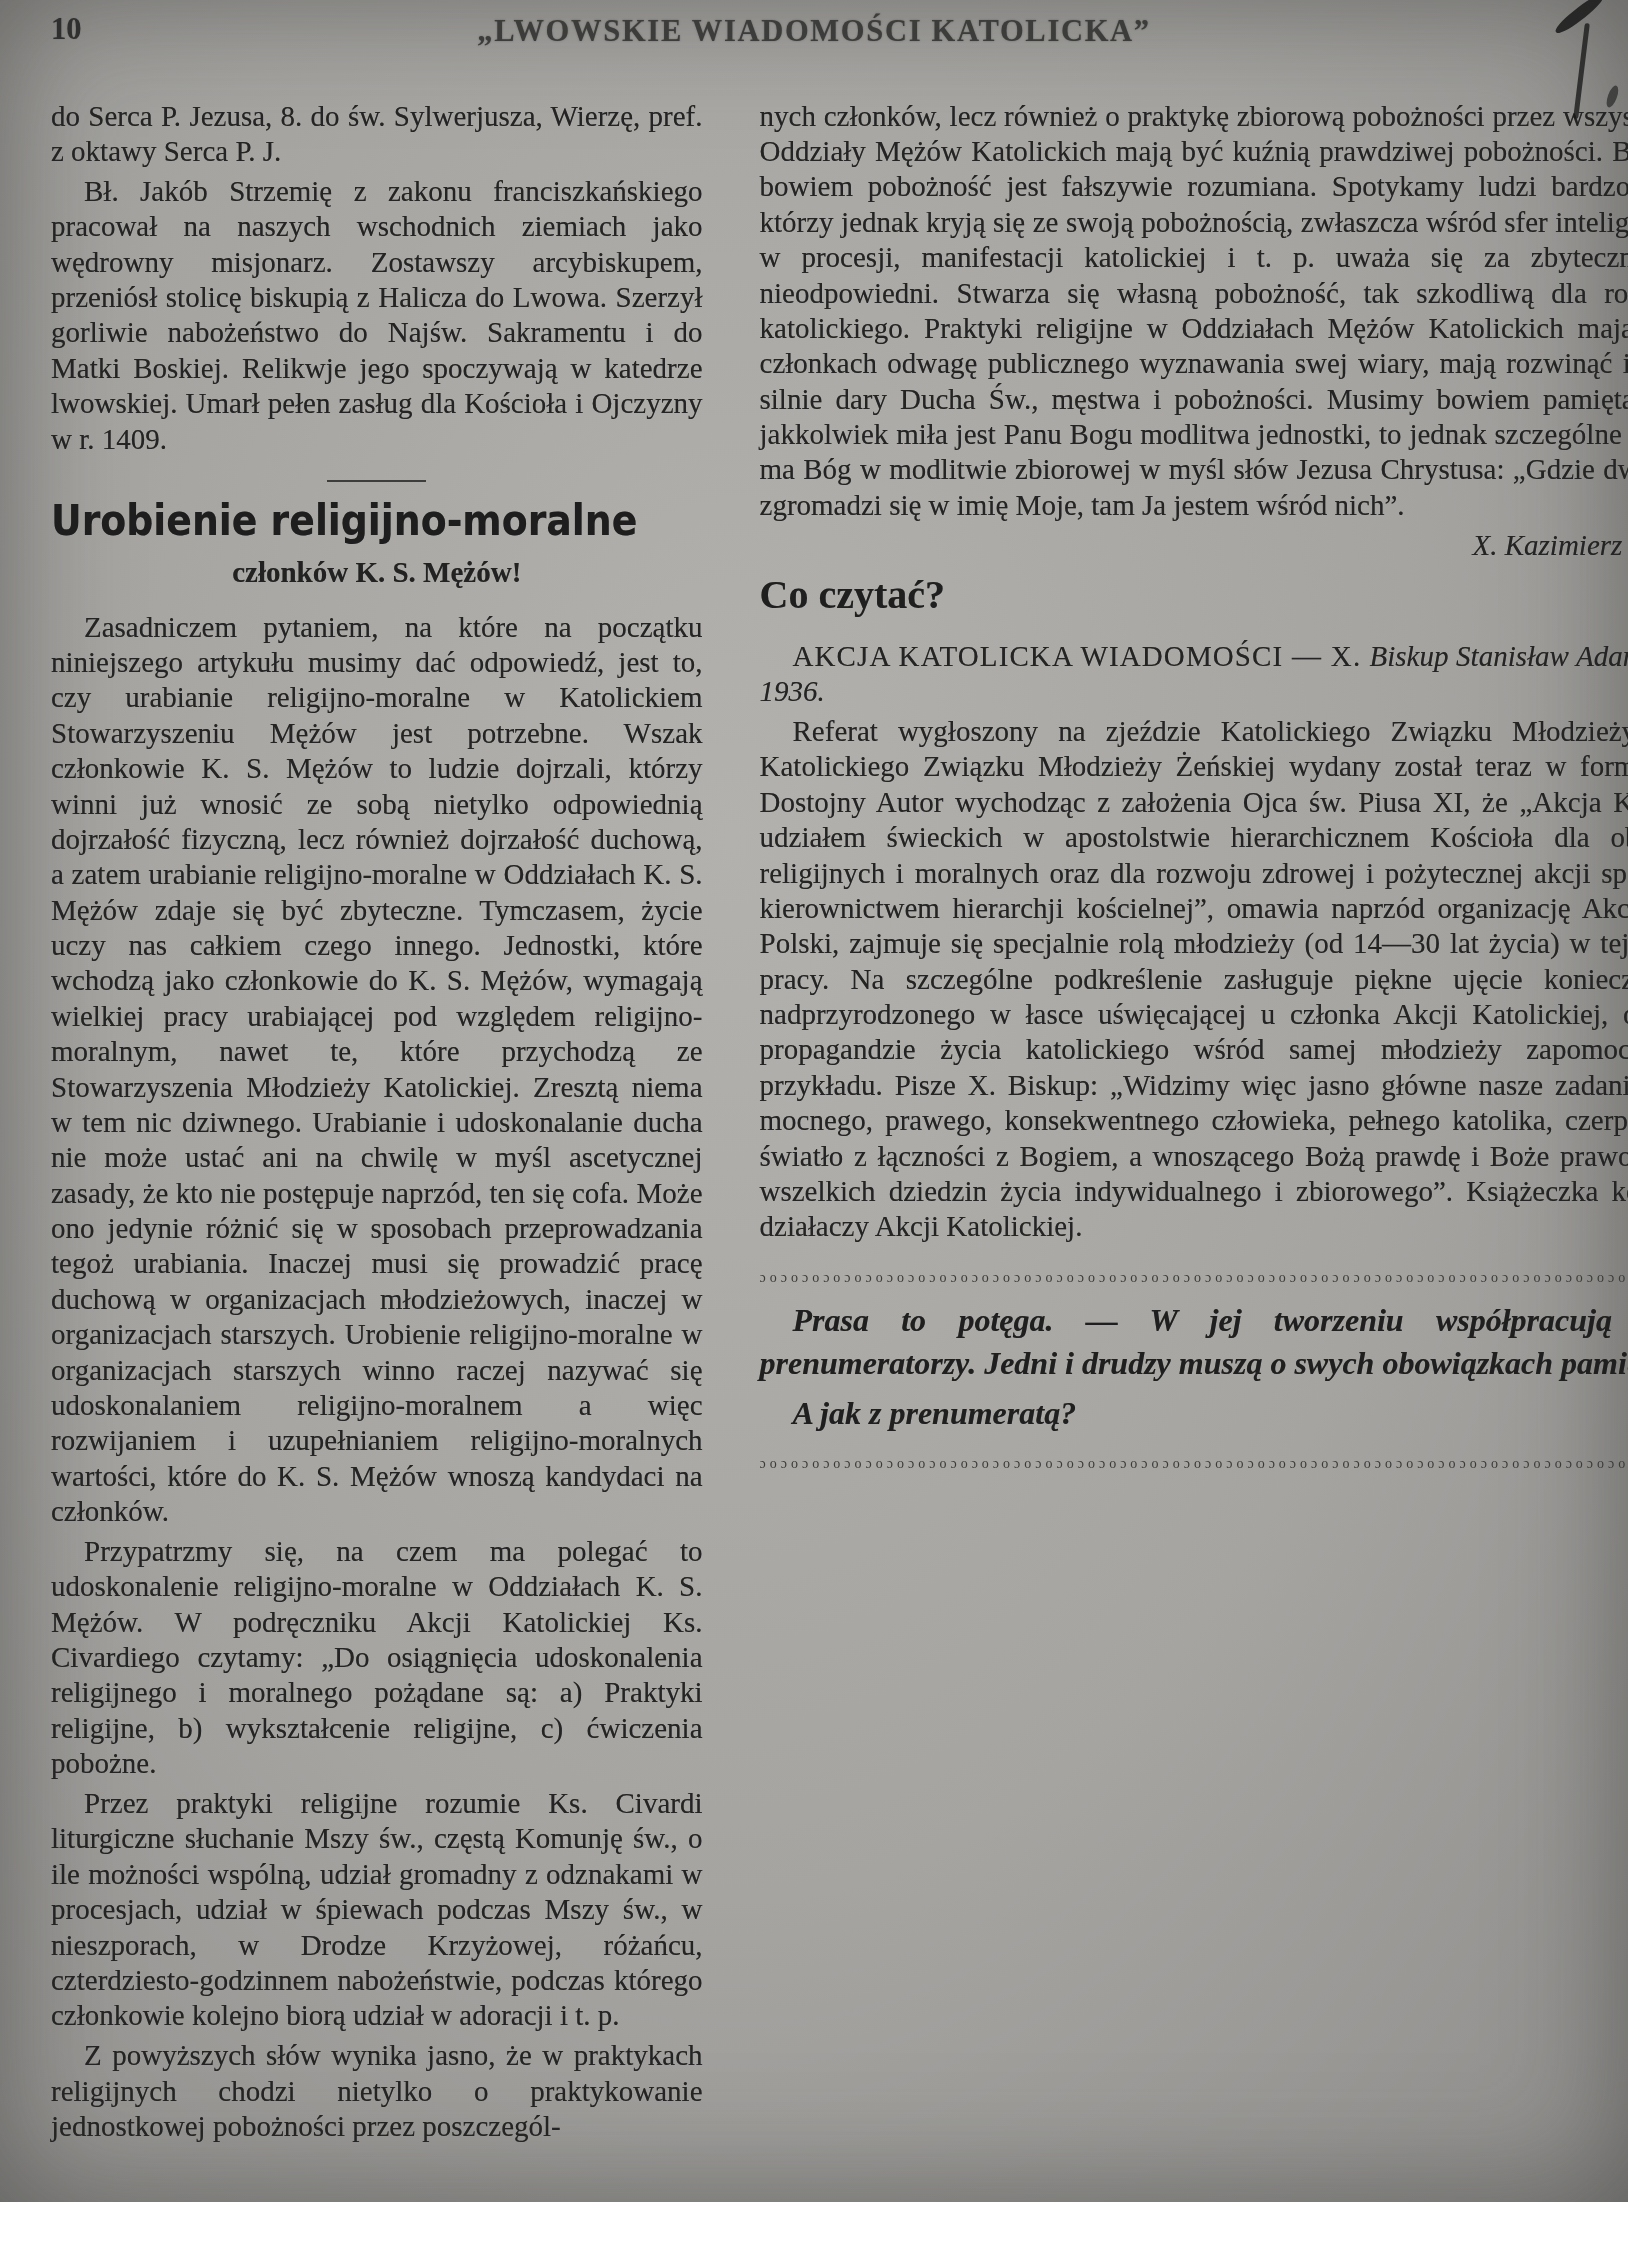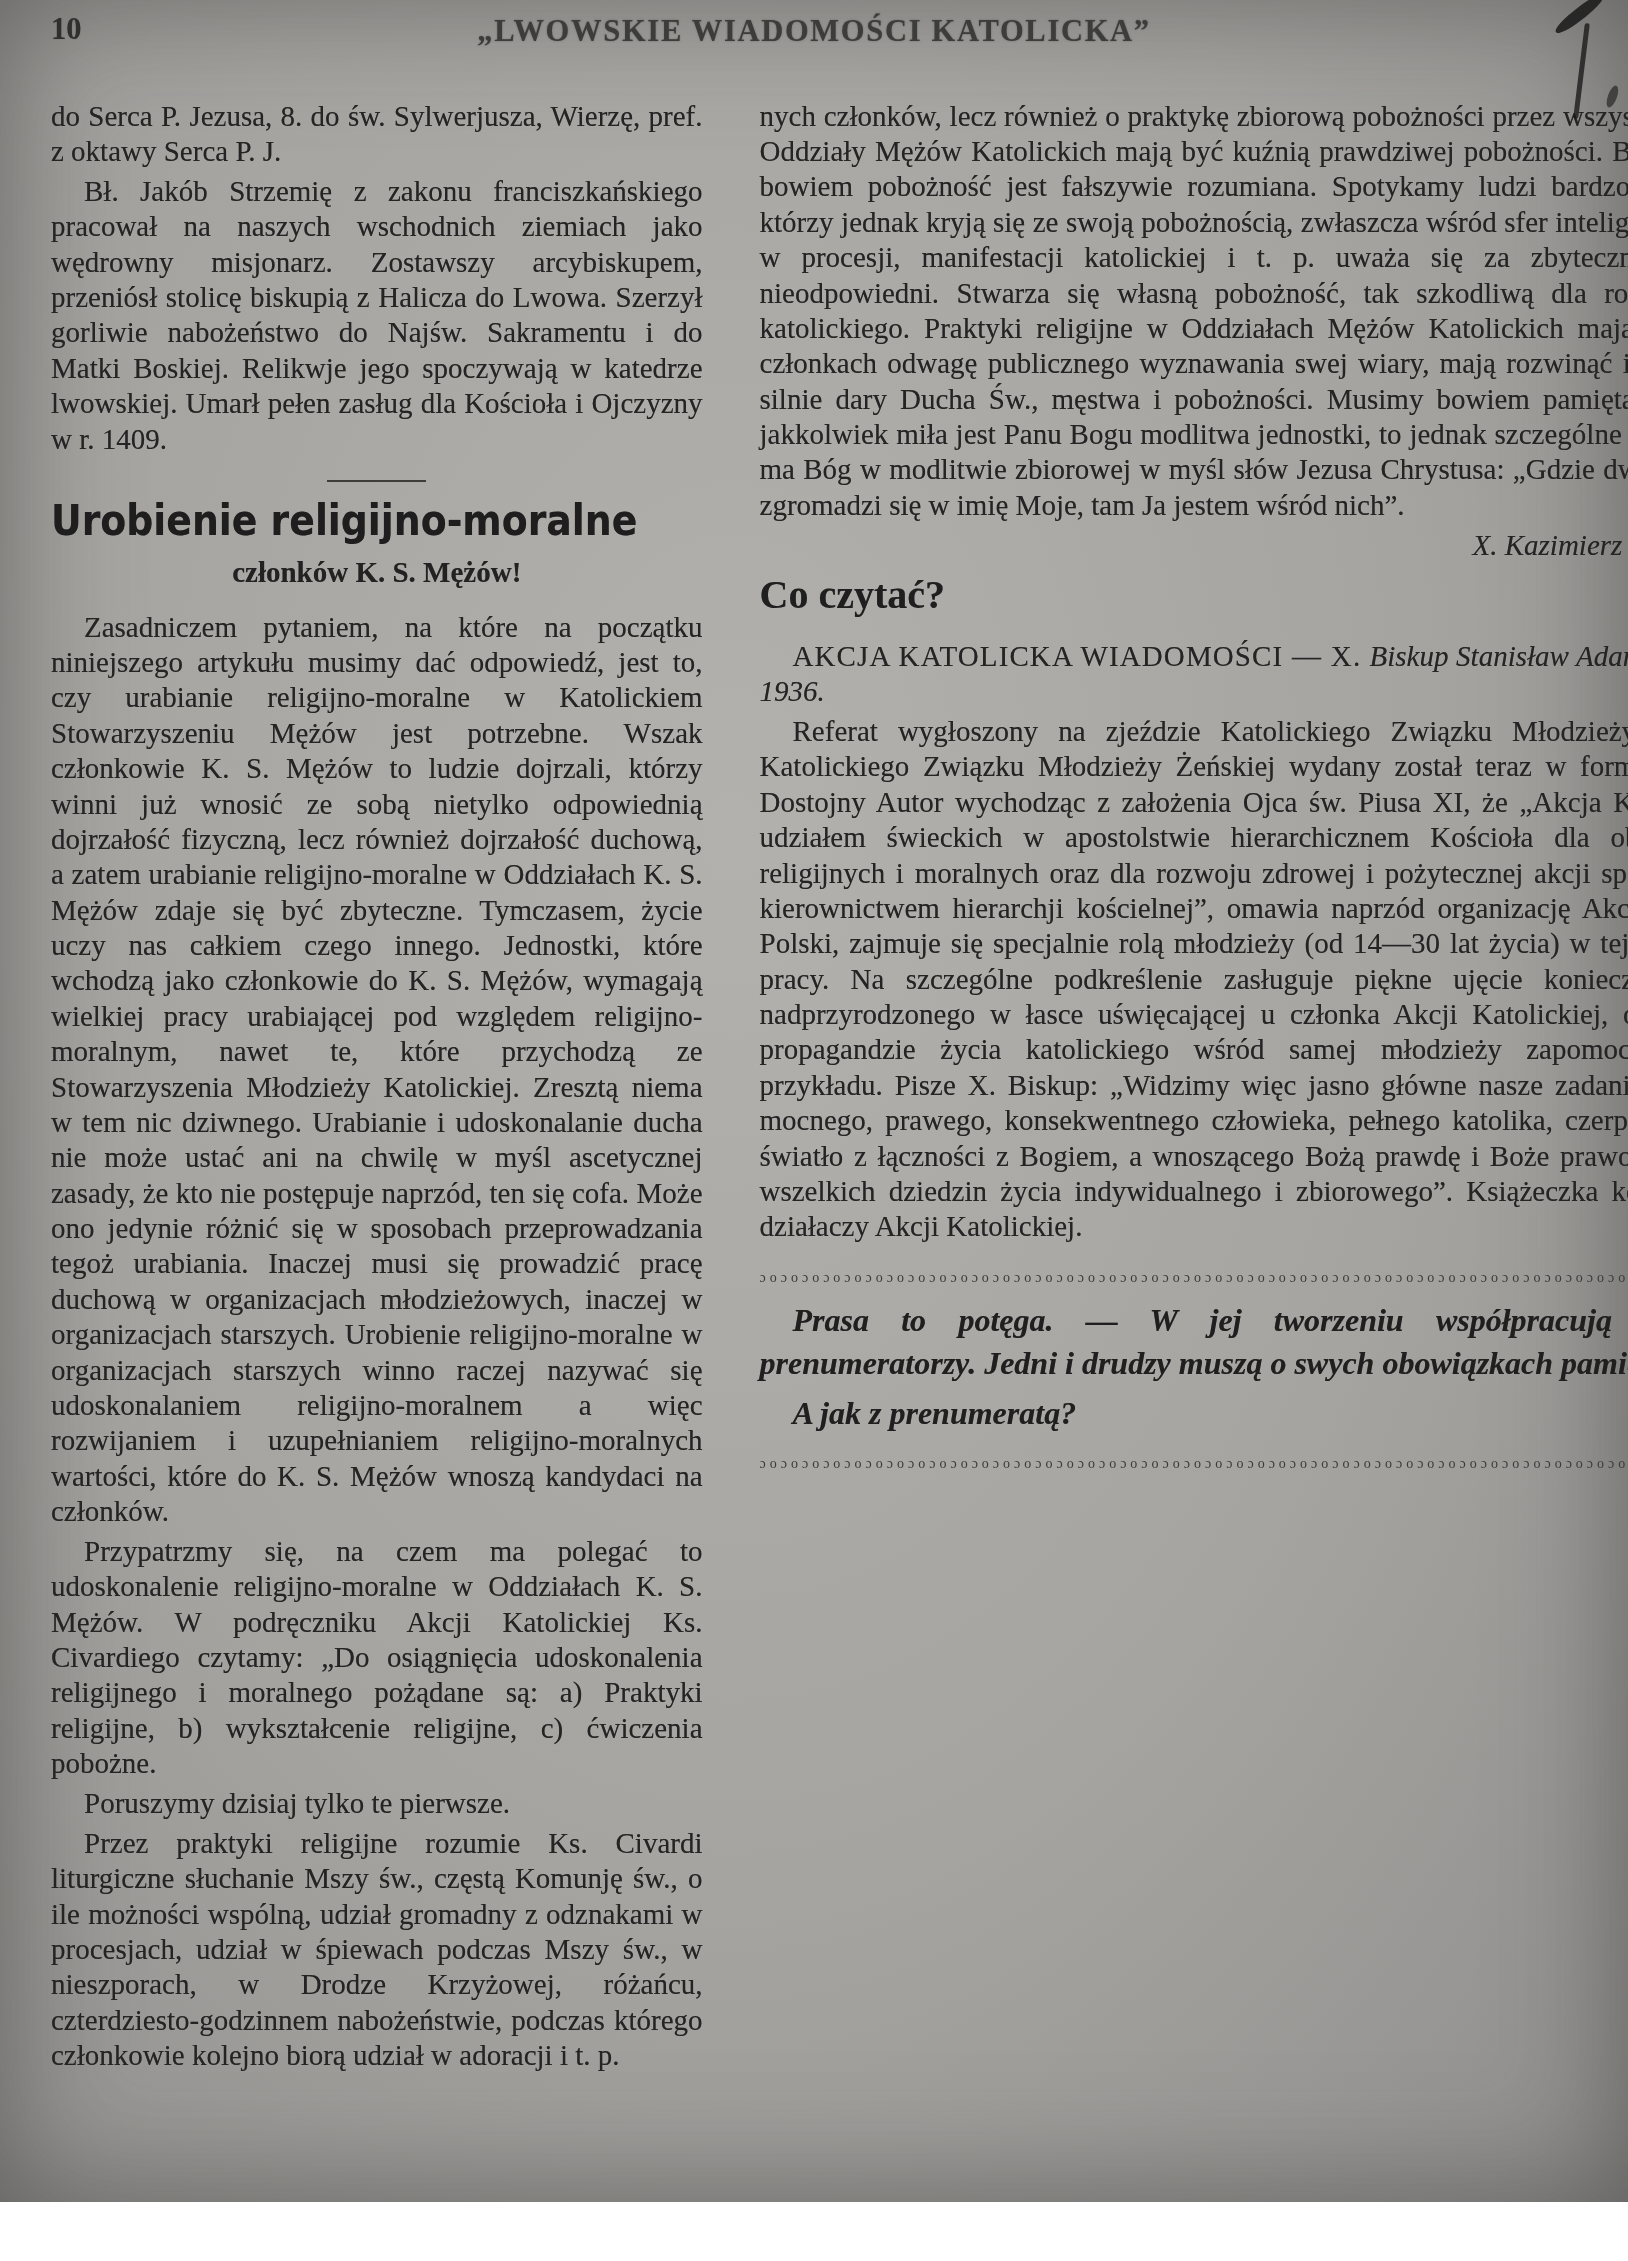--- a/index.html
+++ b/index.html
@@ -116,22 +116,22 @@
       <p class="noindent">do Serca P. Jezusa, 8. do św. Sylwerjusza, Wierzę, pref. z oktawy Serca P. J.</p>
       <p>Bł. Jakób Strzemię z zakonu franciszkańskiego pracował na naszych wschodnich ziemiach jako wędrowny misjonarz. Zostawszy arcybiskupem, przeniósł stolicę biskupią z Halicza do Lwowa. Szerzył gorliwie nabożeństwo do Najśw. Sakramentu i do Matki Boskiej. Relikwje jego spoczywają w katedrze lwowskiej. Umarł pełen zasług dla Kościoła i Ojczyzny w r. 1409.</p>
 
       <div class="rule"></div>
 
       <h1 class="article-title">Urobienie religijno-moralne</h1>
       <h2 class="article-subtitle">członków K. S. Mężów!</h2>
 
       <p>Zasadniczem pytaniem, na które na początku niniejszego artykułu musimy dać odpowiedź, jest to, czy urabianie religijno-moralne w Katolickiem Stowarzyszeniu Mężów jest potrzebne. Wszak członkowie K. S. Mężów to ludzie dojrzali, którzy winni już wnosić ze sobą nietylko odpowiednią dojrzałość fizyczną, lecz również dojrzałość duchową, a zatem urabianie religijno-moralne w Oddziałach K. S. Mężów zdaje się być zbyteczne. Tymczasem, życie uczy nas całkiem czego innego. Jednostki, które wchodzą jako członkowie do K. S. Mężów, wymagają wielkiej pracy urabiającej pod względem religijno-moralnym, nawet te, które przychodzą ze Stowarzyszenia Młodzieży Katolickiej. Zresztą niema w tem nic dziwnego. Urabianie i udoskonalanie ducha nie może ustać ani na chwilę w myśl ascetycznej zasady, że kto nie postępuje naprzód, ten się cofa. Może ono jedynie różnić się w sposobach przeprowadzania tegoż urabiania. Inaczej musi się prowadzić pracę duchową w organizacjach młodzieżowych, inaczej w organizacjach starszych. Urobienie religijno-moralne w organizacjach starszych winno raczej nazywać się udoskonalaniem religijno-moralnem a więc rozwijaniem i uzupełnianiem religijno-moralnych wartości, które do K. S. Mężów wnoszą kandydaci na członków.</p>
       <p>Przypatrzmy się, na czem ma polegać to udoskonalenie religijno-moralne w Oddziałach K. S. Mężów. W podręczniku Akcji Katolickiej Ks. Civardiego czytamy: „Do osiągnięcia udoskonalenia religijnego i moralnego pożądane są: a) Praktyki religijne, b) wykształcenie religijne, c) ćwiczenia pobożne.</p>
-      <p>Poruszymy dzisiaj tylko te pierwsze.</p>
       <p>Przez praktyki religijne rozumie Ks. Civardi liturgiczne słuchanie Mszy św., częstą Komunję św., o ile możności wspólną, udział gromadny z odznakami w procesjach, udział w śpiewach podczas Mszy św., w nieszporach, w Drodze Krzyżowej, różańcu, czterdziesto-godzinnem nabożeństwie, podczas którego członkowie kolejno biorą udział w adoracji i t. p.</p>
+      <p>Z powyższych słów wynika jasno, że w praktykach religijnych chodzi nietylko o praktykowanie jednostkowej pobożności przez poszczegól-</p>
     </section>
 
     <section class="col">
       <p class="noindent">nych członków, lecz również o praktykę zbiorową pobożności przez wszystkich razem. Oddziały Mężów Katolickich mają być kuźnią prawdziwej pobożności. Bardzo często bowiem pobożność jest fałszywie rozumiana. Spotykamy ludzi bardzo religijnych, którzy jednak kryją się ze swoją pobożnością, zwłaszcza wśród sfer inteligencji. Udział w procesji, manifestacji katolickiej i t. p. uważa się za zbyteczny, a nawet nieodpowiedni. Stwarza się własną pobożność, tak szkodliwą dla rozwoju życia katolickiego. Praktyki religijne w Oddziałach Mężów Katolickich mają wyrobić w członkach odwagę publicznego wyznawania swej wiary, mają rozwinąć i ugruntować silnie dary Ducha Św., męstwa i pobożności. Musimy bowiem pamiętać o tem, że jakkolwiek miła jest Panu Bogu modlitwa jednostki, to jednak szczególne zamiłowanie ma Bóg w modlitwie zbiorowej w myśl słów Jezusa Chrystusa: „Gdzie dwu lub trzech zgromadzi się w imię Moje, tam Ja jestem wśród nich”.</p>
 
       <p class="signature noindent">X. Kazimierz Gumol.</p>
 
       <h1 class="reading-title">Co czytać?</h1>
 
       <p class="book-heading"><span class="caps">AKCJA KATOLICKA WIADOMOŚCI — X.</span> <em>Biskup Stanisław Adamski, Poznań 1936.</em></p>

